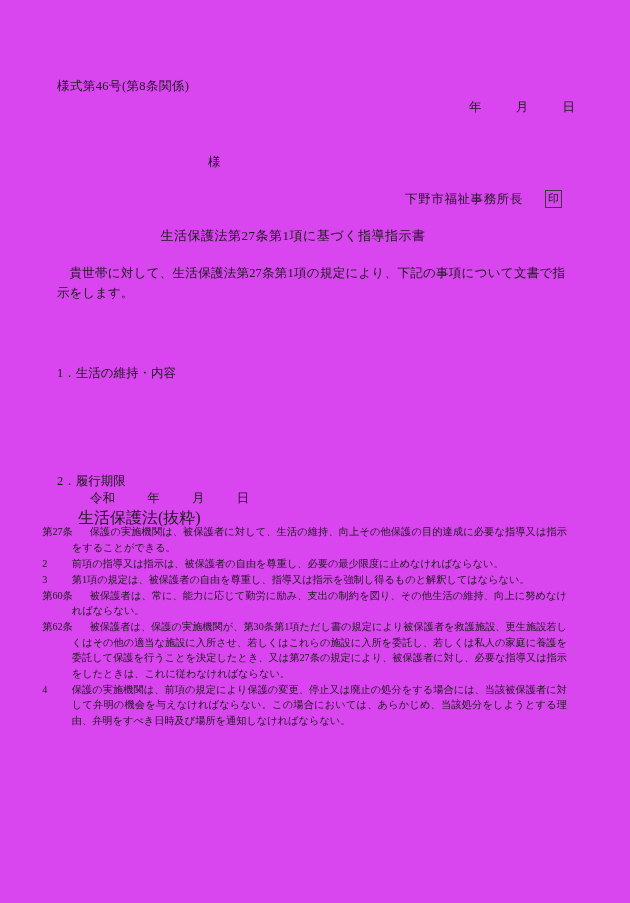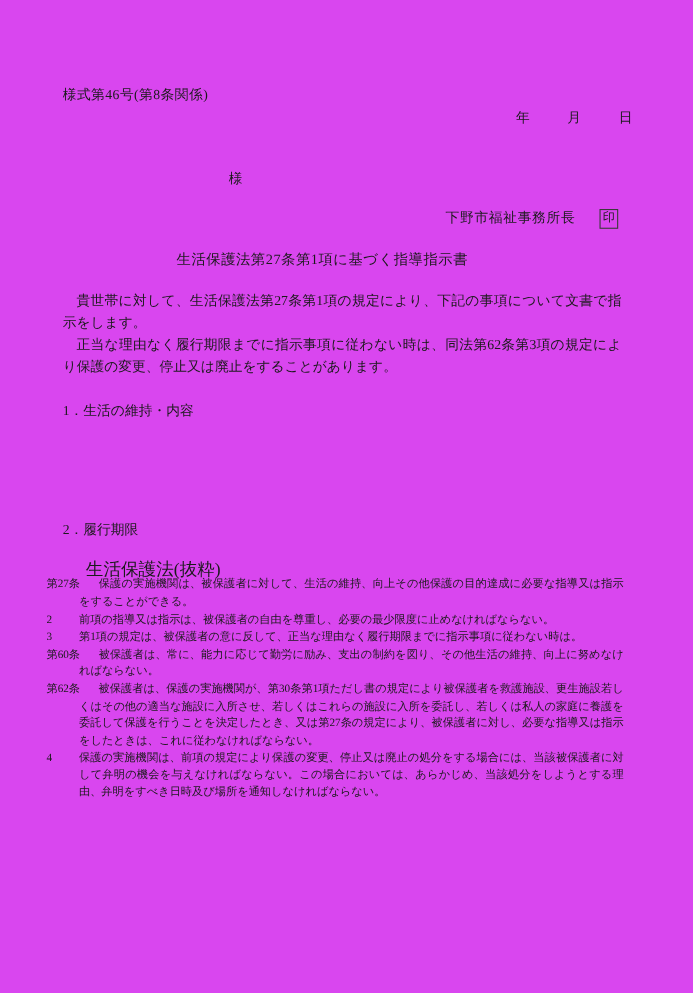--- a/index.html
+++ b/index.html
@@ -161,47 +161,55 @@
     <span class="blank-name"></span><span>様</span>
   </div>
 
   <div class="abs issuer">
     <span class="issuer-name">下野市福祉事務所長</span><span class="seal-box">印</span>
   </div>
 
   <div class="abs doc-title">生活保護法第27条第1項に基づく指導指示書</div>
 
   <div class="abs body-para para-1">貴世帯に対して、生活保護法第27条第1項の規定により、下記の事項について文書で指示をします。</div>
-  <div class="abs body-para para-2">正当な理由なく履行期限までに指示事項に従わない時は、同法第62条第3項の規定により保護の変更、停止又は廃止をすることがあります。</div>
 
   <div class="abs section-head sec-1">
     <span class="sec-num">1．</span><span>生活の維持・内容</span>
   </div>
 
   <div class="abs answer-space"></div>
 
   <div class="abs section-head sec-2">
     <span class="sec-num">2．</span><span>履行期限</span>
   </div>
 
+  <div class="abs deadline-line">
+    <span>令和</span>
+    <span class="gap-sm"></span>
+    <span>年</span>
+    <span class="gap-sm"></span>
+    <span>月</span>
+    <span class="gap-sm"></span>
+    <span>日</span>
+  </div>
 
   <div class="abs law-title">生活保護法(抜粋)</div>
 
   <div class="abs law-body">
 
     <span class="law-item">
       <span class="law-label art">第27条</span><span>保護の実施機関は、被保護者に対して、生活の維持、向上その他保護の目的達成に必要な指導又は指示をすることができる。</span>
     </span>
 
     <span class="law-item">
       <span class="law-label num">2</span><span>前項の指導又は指示は、被保護者の自由を尊重し、必要の最少限度に止めなければならない。</span>
     </span>
 
     <span class="law-item">
-      <span class="law-label num">3</span><span>第1項の規定は、被保護者の意に反して、正当な理由なく履行期限までに指示事項に従わない時は。</span>
+      <span class="law-label num">3</span><span>第1項の規定は、被保護者の自由を尊重し、指導又は指示を強制し得るものと解釈してはならない。</span>
     </span>
 
     <span class="law-item">
       <span class="law-label art">第60条</span><span>被保護者は、常に、能力に応じて勤労に励み、支出の制約を図り、その他生活の維持、向上に努めなければならない。</span>
     </span>
 
     <span class="law-item">
       <span class="law-label art">第62条</span><span>被保護者は、保護の実施機関が、第30条第1項ただし書の規定により被保護者を救護施設、更生施設若しくはその他の適当な施設に入所させ、若しくはこれらの施設に入所を委託し、若しくは私人の家庭に養護を委託して保護を行うことを決定したとき、又は第27条の規定により、被保護者に対し、必要な指導又は指示をしたときは、これに従わなければならない。</span>
     </span>
 

